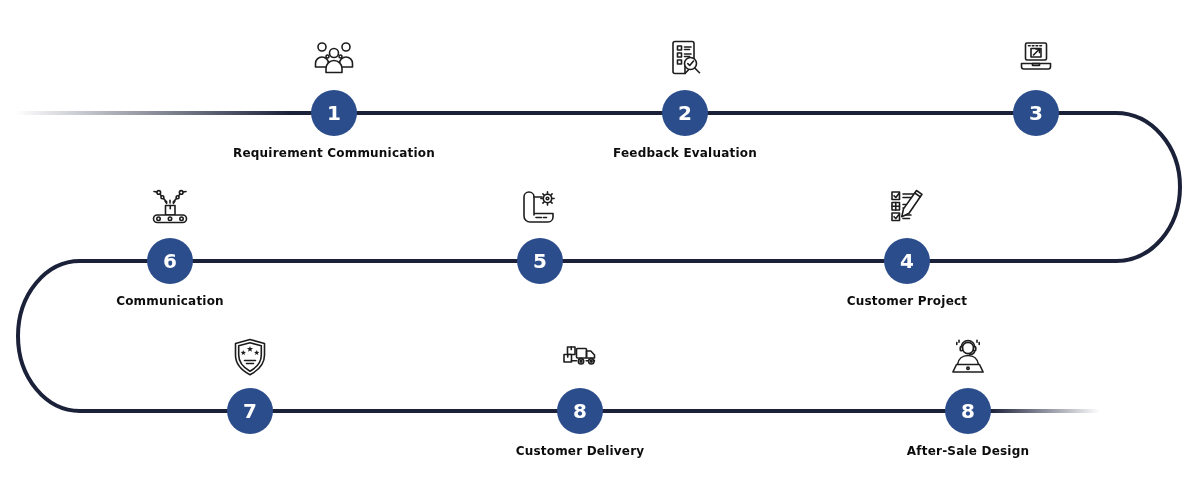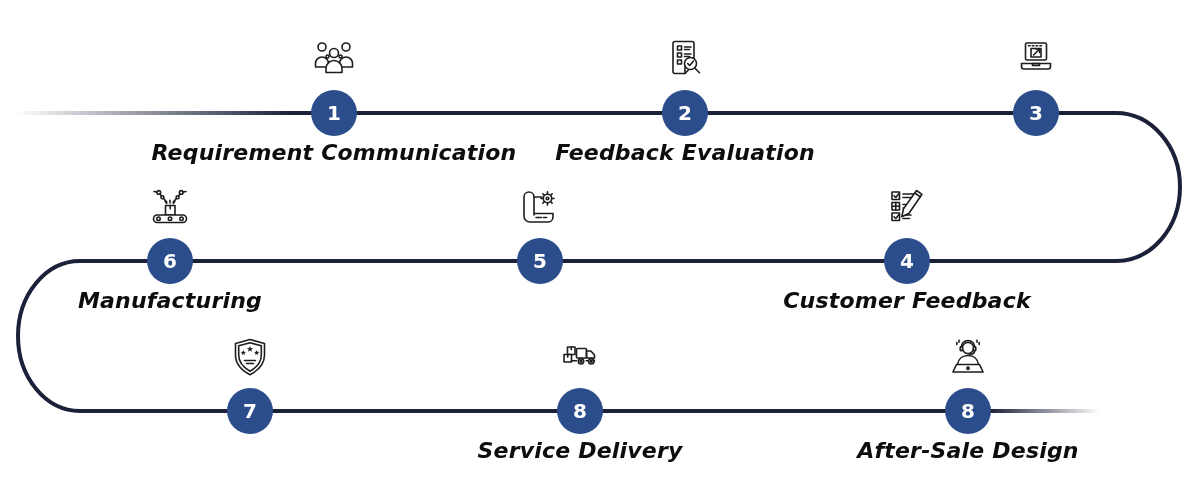--- a/index.html
+++ b/index.html
@@ -21,21 +21,21 @@
   .icon svg .wf{fill:#ffffff;}
   .icon svg .f{fill:var(--icon-color);stroke:none;}
   .badge{
     margin-top:6px;width:46px;height:46px;border-radius:50%;
     background:var(--circle-color);color:#ffffff;
     display:flex;align-items:center;justify-content:center;
     font-size:20px;font-weight:700;
   }
   .label{
     margin-top:6px;height:22px;line-height:22px;white-space:nowrap;
-    font-size:22px;font-weight:700;color:var(--label-color);letter-spacing:.2px;font-style:italic;
+    font-size:12px;font-weight:700;color:var(--label-color);letter-spacing:.2px;
   }
 </style>
 </head>
 <body>
 
 <div class="canvas">
 
   <svg class="snake-svg" viewBox="0 0 1200 500">
     <defs>
       <linearGradient id="fadeL" gradientUnits="userSpaceOnUse" x1="15" y1="0" x2="290" y2="0">
@@ -123,21 +123,21 @@
         <path d="M24.25 21.5v3.2"></path>
         <rect x="7.5" y="31" width="33" height="7.5" rx="3.75" class="wf"></rect>
         <circle cx="12.5" cy="34.75" r="1.7"></circle>
           <circle cx="24" cy="34.75" r="1.7"></circle>
           <circle cx="35.5" cy="34.75" r="1.7"></circle>
       </svg>
     </div>
     <div class="badge">
         <span>6</span>
       </div>
-    <div class="label">Manufacturing</div>
+    <div class="label">Communication</div>
   </div>
 
   <div class="step" style="left:360px;top:184px;">
     <div class="icon">
       <svg viewBox="0 0 48 48">
         <path d="M18 31V13c0-2.8-2.2-5-5-5s-5 2.2-5 5v19c0 3.3 2.7 6 6 6h18c2.8 0 5-2.2 5-5v-3.5H18"></path>
         <path d="M18 13h8"></path>
         <circle cx="31.5" cy="14.5" r="4.2" class="wf"></circle>
         <circle cx="31.5" cy="14.5" r="1.3"></circle>
         <path d="M35.7 14.5h2.4M34.5 17.5l1.6 1.6M31.5 18.7v2.4M28.5 17.5l-1.6 1.6M27.3 14.5h-2.4M28.5 11.5l-1.6-1.6M31.5 10.3V7.9M34.5 11.5l1.6-1.6" stroke-width="1.9"></path>
@@ -159,21 +159,21 @@
         <rect x="9" y="29" width="7.5" height="7.5"></rect>
         <path d="M11 32.7l1.8 1.8 3-3.8"></path>
         <path d="M20 10h13M20 13.5h11M20 20.5h11M20 24h9.5M20 31h8M20 34.5h6.5"></path>
         <path class="wf" d="M33.5 6.5l5.5 3.8-13 19-7.2 3.4 1.7-7.8z"></path>
         <path d="M31.8 9l5.5 3.8"></path>
       </svg>
     </div>
     <div class="badge">
         <span>4</span>
       </div>
-    <div class="label">Customer Feedback</div>
+    <div class="label">Customer Project</div>
   </div>
 
   <div class="step" style="left:70px;top:334px;">
     <div class="icon">
       <svg viewBox="0 0 48 48">
         <path d="M24 5.5l14.5 4V21c0 9.3-6 15.3-14.5 19.8C15.5 36.3 9.5 30.3 9.5 21V9.5z"></path>
         <path d="M24 8.7l11.3 3.1V21c0 7.6-4.7 12.5-11.3 16.2C17.4 33.5 12.7 28.6 12.7 21v-9.2z"></path>
         <polygon class="f" transform="translate(24,15.2)" points="0,-3.3 0.79,-1.09 3.14,-1.02 1.28,0.42 1.94,2.67 0,1.35 -1.94,2.67 -1.28,0.42 -3.14,-1.02 -0.79,-1.09"></polygon>
         <polygon class="f" transform="translate(17.3,18.8) scale(0.85)" points="0,-3.3 0.79,-1.09 3.14,-1.02 1.28,0.42 1.94,2.67 0,1.35 -1.94,2.67 -1.28,0.42 -3.14,-1.02 -0.79,-1.09"></polygon>
         <polygon class="f" transform="translate(30.7,18.8) scale(0.85)" points="0,-3.3 0.79,-1.09 3.14,-1.02 1.28,0.42 1.94,2.67 0,1.35 -1.94,2.67 -1.28,0.42 -3.14,-1.02 -0.79,-1.09"></polygon>
@@ -197,21 +197,21 @@
         <path d="M15.5 26.8h5M30.2 26.8h2.2M37.6 26.8h.9"></path>
         <circle cx="25" cy="27.3" r="2.7" class="wf"></circle>
           <circle cx="25" cy="27.3" r=".9"></circle>
         <circle cx="35.3" cy="27.3" r="2.7" class="wf"></circle>
           <circle cx="35.3" cy="27.3" r=".9"></circle>
       </svg>
     </div>
     <div class="badge">
         <span>8</span>
       </div>
-    <div class="label">Service Delivery</div>
+    <div class="label">Customer Delivery</div>
   </div>
 
   <div class="step" style="left:788px;top:334px;">
     <div class="icon">
       <svg viewBox="0 0 48 48">
         <path d="M12.8 8.5v2M15 6.3v2M35.2 8.5v2M33 6.3v2" stroke-width="1.2"></path>
         <circle cx="24" cy="14" r="5.6" class="wf"></circle>
         <path d="M17.2 13.3a6.8 6.8 0 0 1 13.6 0"></path>
         <rect x="16.2" y="12.6" width="2.3" height="4.2" rx="1.1" class="wf"></rect>
         <rect x="29.5" y="12.6" width="2.3" height="4.2" rx="1.1" class="wf"></rect>

